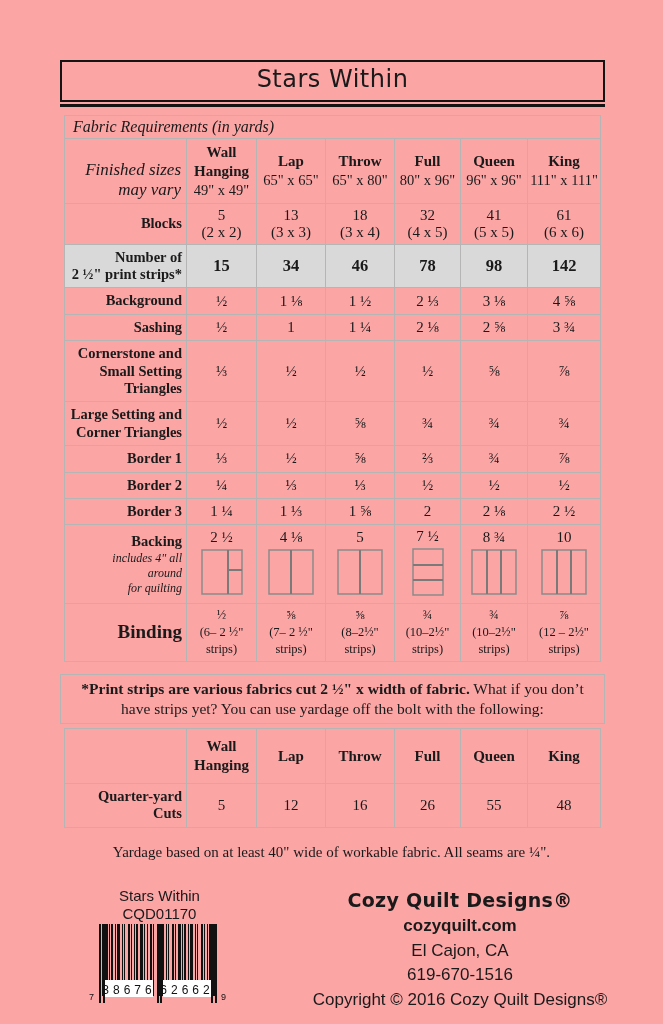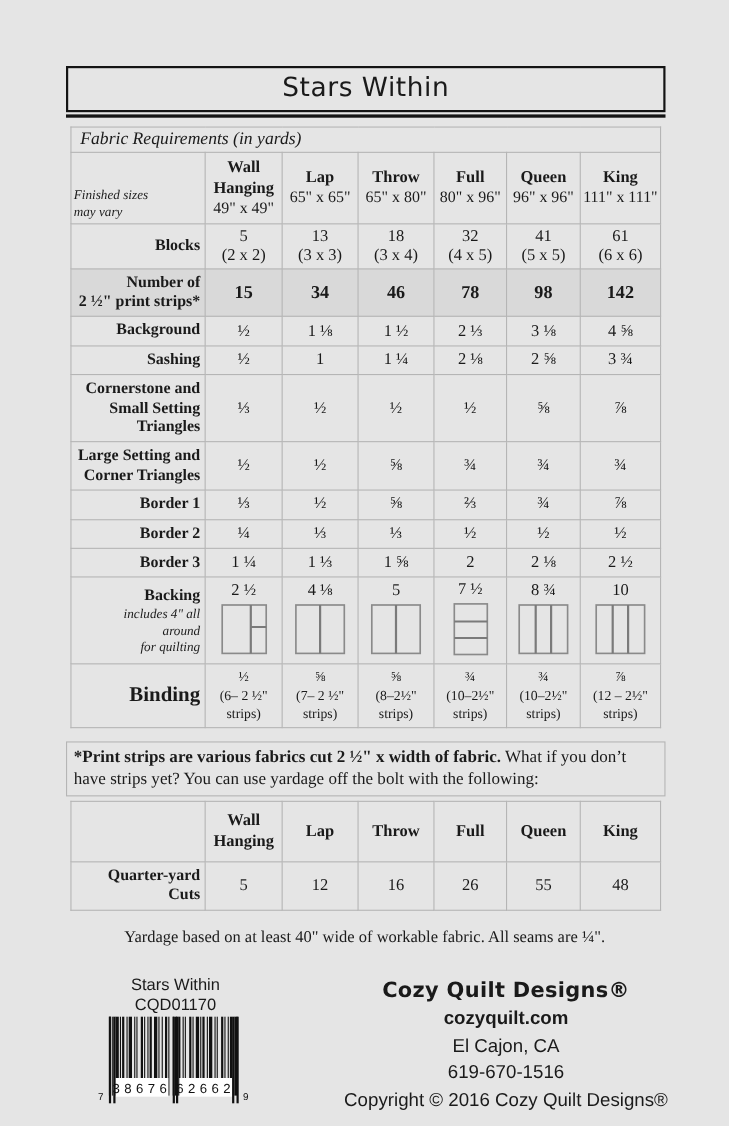--- a/index.html
+++ b/index.html
@@ -1,40 +1,40 @@
 <!DOCTYPE html>
 <html><head>
 <meta charset="utf-8">
 <style>
   html,body{margin:0;padding:0;background:#ffffff;}
-  .page{width:663px;height:1024px;background:#e5e5e5;color:#1a1a1a;position:relative;
+  .page{width:663px;height:1024px;background:#fca5a5;color:#1a1a1a;position:relative;
         font-family:"Liberation Serif",serif;overflow:hidden;}
   
   .title-box{margin:60px 58px 0 60px;border:2px solid #141414;text-align:center;
              padding:3px 0 7px;font-family:"DejaVu Sans",sans-serif;font-size:24px;letter-spacing:.5px;}
   .title-underline{margin:2px 58px 0 60px;height:3px;background:#141414;}
   
   table{border-collapse:collapse;table-layout:fixed;}
   .fabric-table{margin:8px 0 0 64px;width:536px;font-size:15px;}
   .fabric-table td{border:1px solid #b5b5b5;text-align:center;vertical-align:middle;padding:3px 2px;}
   .fabric-table td.cap{text-align:left;font-size:16px;padding:2px 8px;font-style:italic;}
-  .fabric-table td.corner{font-style:italic;text-align:left;font-size:12px;padding-right:5px;vertical-align:bottom;}
+  .fabric-table td.corner{font-style:italic;text-align:right;font-size:17px;padding-right:5px;vertical-align:bottom;}
   .fabric-table td.colhead{font-size:14.5px;line-height:1.25;padding:4px 1px;}
   .fabric-table td.colhead b{font-size:15px;}
   .rowlabel{text-align:right !important;font-weight:bold;font-size:14.5px;line-height:1.2;
             padding:4px 4px 4px 2px !important;}
   .highlight td{background:#d9d9d9;}
   .highlight td.val{font-weight:bold;font-size:16.5px;padding:9px 2px !important;}
   [data-name="row-binding"] .rowlabel{font-size:19px;}
   [data-name="row-binding"] td.val{font-size:12.5px;line-height:1.35;}
   [data-name="row-backing"] td.val{padding-bottom:6px !important;}
   .sublabel{display:block;font-weight:normal;font-style:italic;font-size:12px;line-height:1.25;}
   .diagram{display:block;margin:2px auto 0;}
   
-  .note-box{margin:12px 58px 0 60px;border:1px solid #b5b5b5;text-align:left;
+  .note-box{margin:12px 58px 0 60px;border:1px solid #b5b5b5;text-align:center;
             font-size:15.5px;line-height:1.3;padding:4px 6px;}
   .quarter-table{margin:4px 0 0 64px;width:536px;font-size:15px;}
   .quarter-table td{border:1px solid #b5b5b5;text-align:center;vertical-align:middle;padding:8px 2px;}
   .quarter-table td.colhead{font-weight:bold;font-size:15px;line-height:1.25;}
   .footnote{text-align:center;font-size:15px;margin:16px 0 0;}
   
   .footer{display:flex;margin-top:26px;font-family:"Liberation Sans",sans-serif;}
   .barcode-block{width:215px;margin-left:52px;text-align:center;flex:none;}
   .barcode-block .bc-line{font-size:15px;line-height:1.25;}
   .company-block{flex:1;text-align:center;line-height:1.45;padding-right:10px;}

